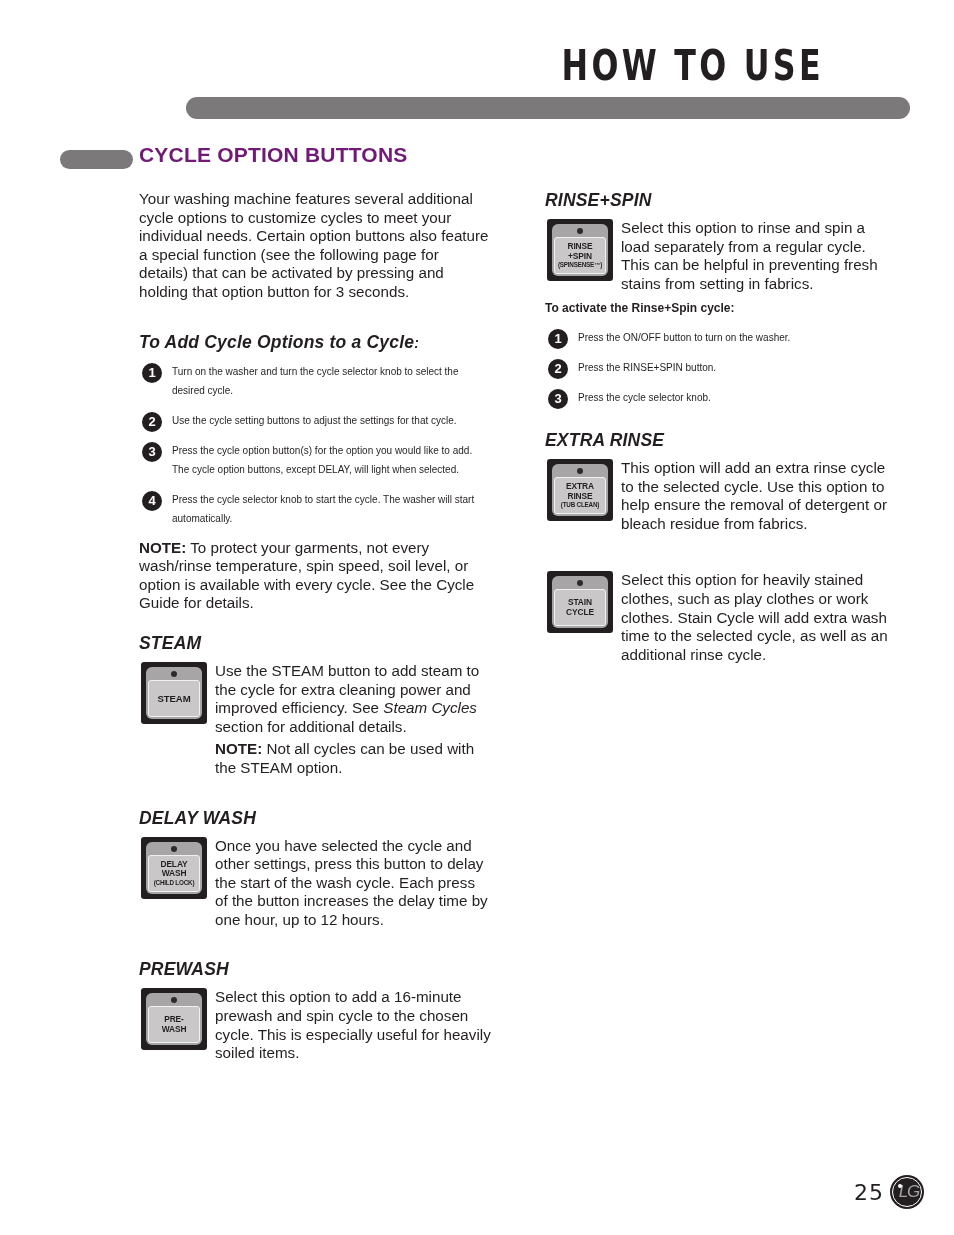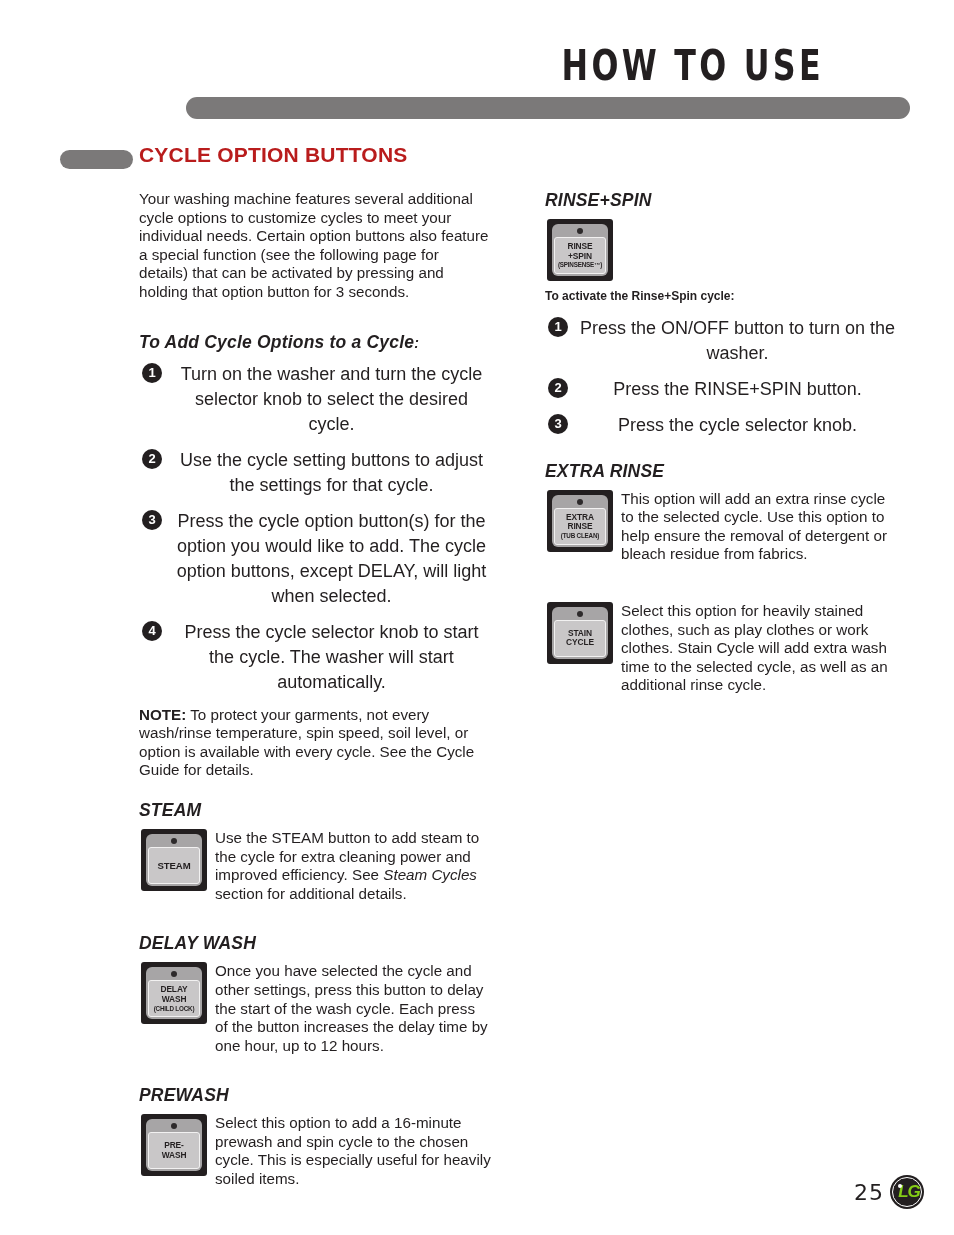--- a/index.html
+++ b/index.html
@@ -63,21 +63,21 @@
     background: #7b7979;
     border-radius: 10px;
   }
   .section-title {
     position: absolute;
     left: 139px;
     top: 0px;
     font-size: 21px;
     font-weight: bold;
     letter-spacing: 0.2px;
-    color: #b91c1c;
+    color: #701a75;
     white-space: nowrap;
   }
 
   
   .col {
     position: absolute;
     top: 190px;
   }
   .col-left  { left: 139px;  width: 352px; }
   .col-right { left: 545px;  width: 352px; }
@@ -124,23 +124,22 @@
     height: 20px;
     border-radius: 50%;
     background: #231f20;
     color: #ffffff;
     font-size: 13px;
     font-weight: bold;
     line-height: 20px;
     text-align: center;
   }
   .step-text {
-    font-size: 18px;
-    line-height: 25px;
-    text-align: center;
+    font-size: 10px;
+    line-height: 19px;
   }
 
   
   .opt-entry {
     position: relative;
     min-height: 62px;
   }
   .opt-entry .opt-text {
     margin-left: 76px;
     font-size: 15.2px;
@@ -233,23 +232,23 @@
     background: #231f20;
     position: relative;
   }
   .lg-logo .lg-text {
     position: absolute;
     left: 0; top: 0;
     width: 100%; height: 100%;
     display: flex;
     align-items: center;
     justify-content: center;
-    color: #84cc16;
+    color: #a3a3a3;
     font-size: 17px;
-    font-weight: bold;
+    font-weight: normal;
     font-style: italic;
     letter-spacing: -1px;
     padding-left: 4px;
     box-sizing: border-box;
   }
   .lg-logo .lg-eye {
     position: absolute;
     left: 8px;
     top: 9px;
     width: 4px;
@@ -323,20 +322,21 @@
   <div class="opt-entry">
     <div class="btn-img">
       <div class="btn-bezel">
         <div class="btn-led"></div>
         <div class="btn-face single">
           <div class="l1">STEAM</div>
         </div>
       </div>
     </div>
     <div class="opt-text"><span>Use the STEAM button to add steam to the cycle for extra cleaning power and improved efficiency. See </span><span class="em">Steam Cycles</span><span> section for additional details.</span></div>
+    <div class="opt-text" style="margin-top:4px"><span class="b">NOTE:</span><span> Not all cycles can be used with the STEAM option.</span></div>
   </div>
 
   <div class="spacer-lg"></div>
 
   <div class="sub-head">DELAY WASH</div>
   <div style="height:8px"></div>
   <div class="opt-entry">
     <div class="btn-img">
       <div class="btn-bezel">
         <div class="btn-led"></div>
@@ -377,20 +377,21 @@
     <div class="btn-img">
       <div class="btn-bezel">
         <div class="btn-led"></div>
         <div class="btn-face">
           <div class="l1">RINSE</div>
           <div class="l2">+SPIN</div>
           <div class="l3">(SPINSENSE™)</div>
         </div>
       </div>
     </div>
+    <div class="opt-text">Select this option to rinse and spin a load separately from a regular cycle. This can be helpful in preventing fresh stains from setting in fabrics.</div>
   </div>
 
   <div style="height:6px"></div>
 
   <div class="bold-line">To activate the Rinse+Spin cycle:</div>
 
   <div style="height:10px"></div>
 
   <div class="steps">
     <div class="step">

